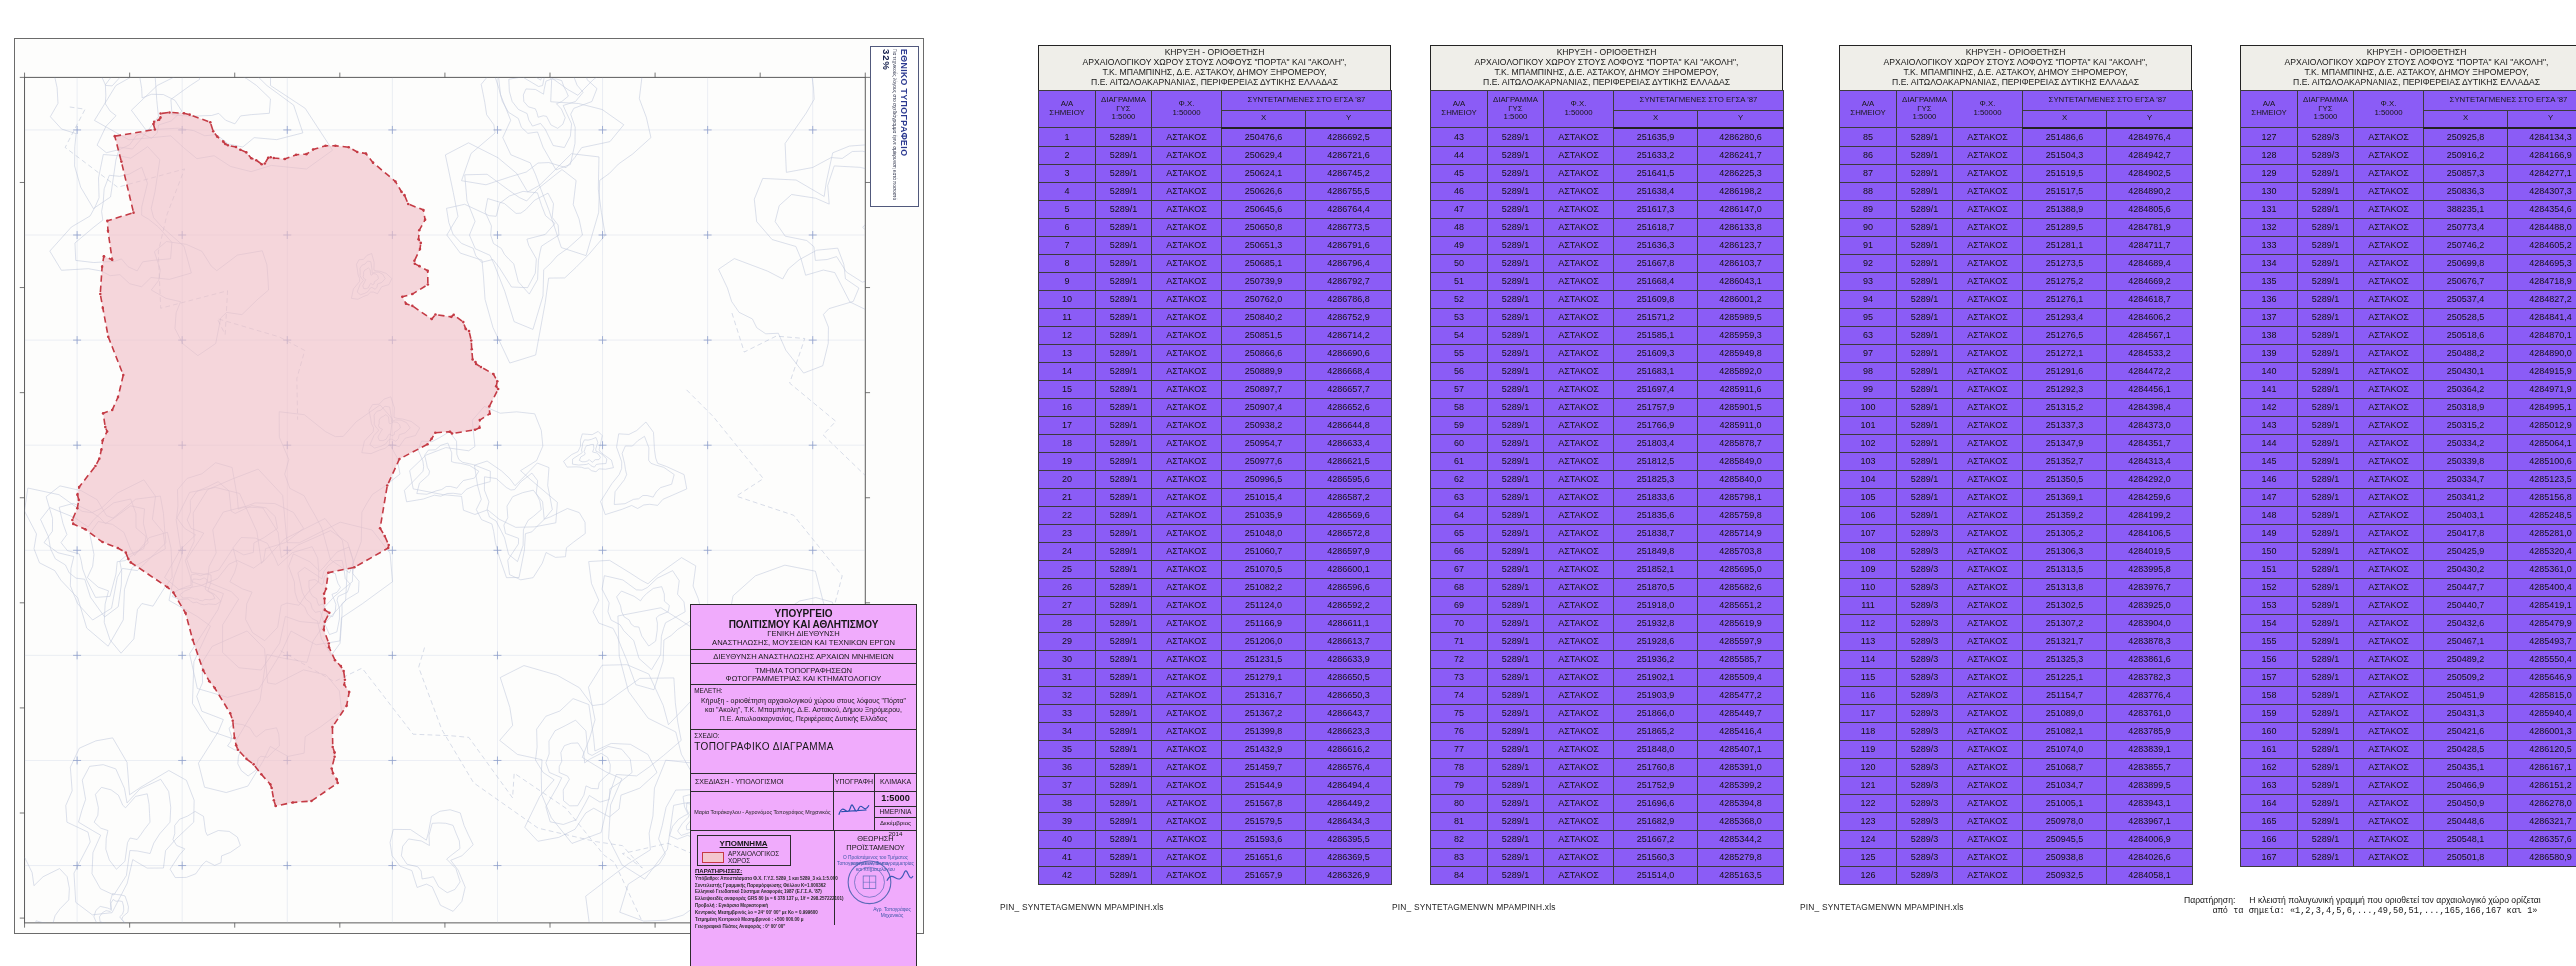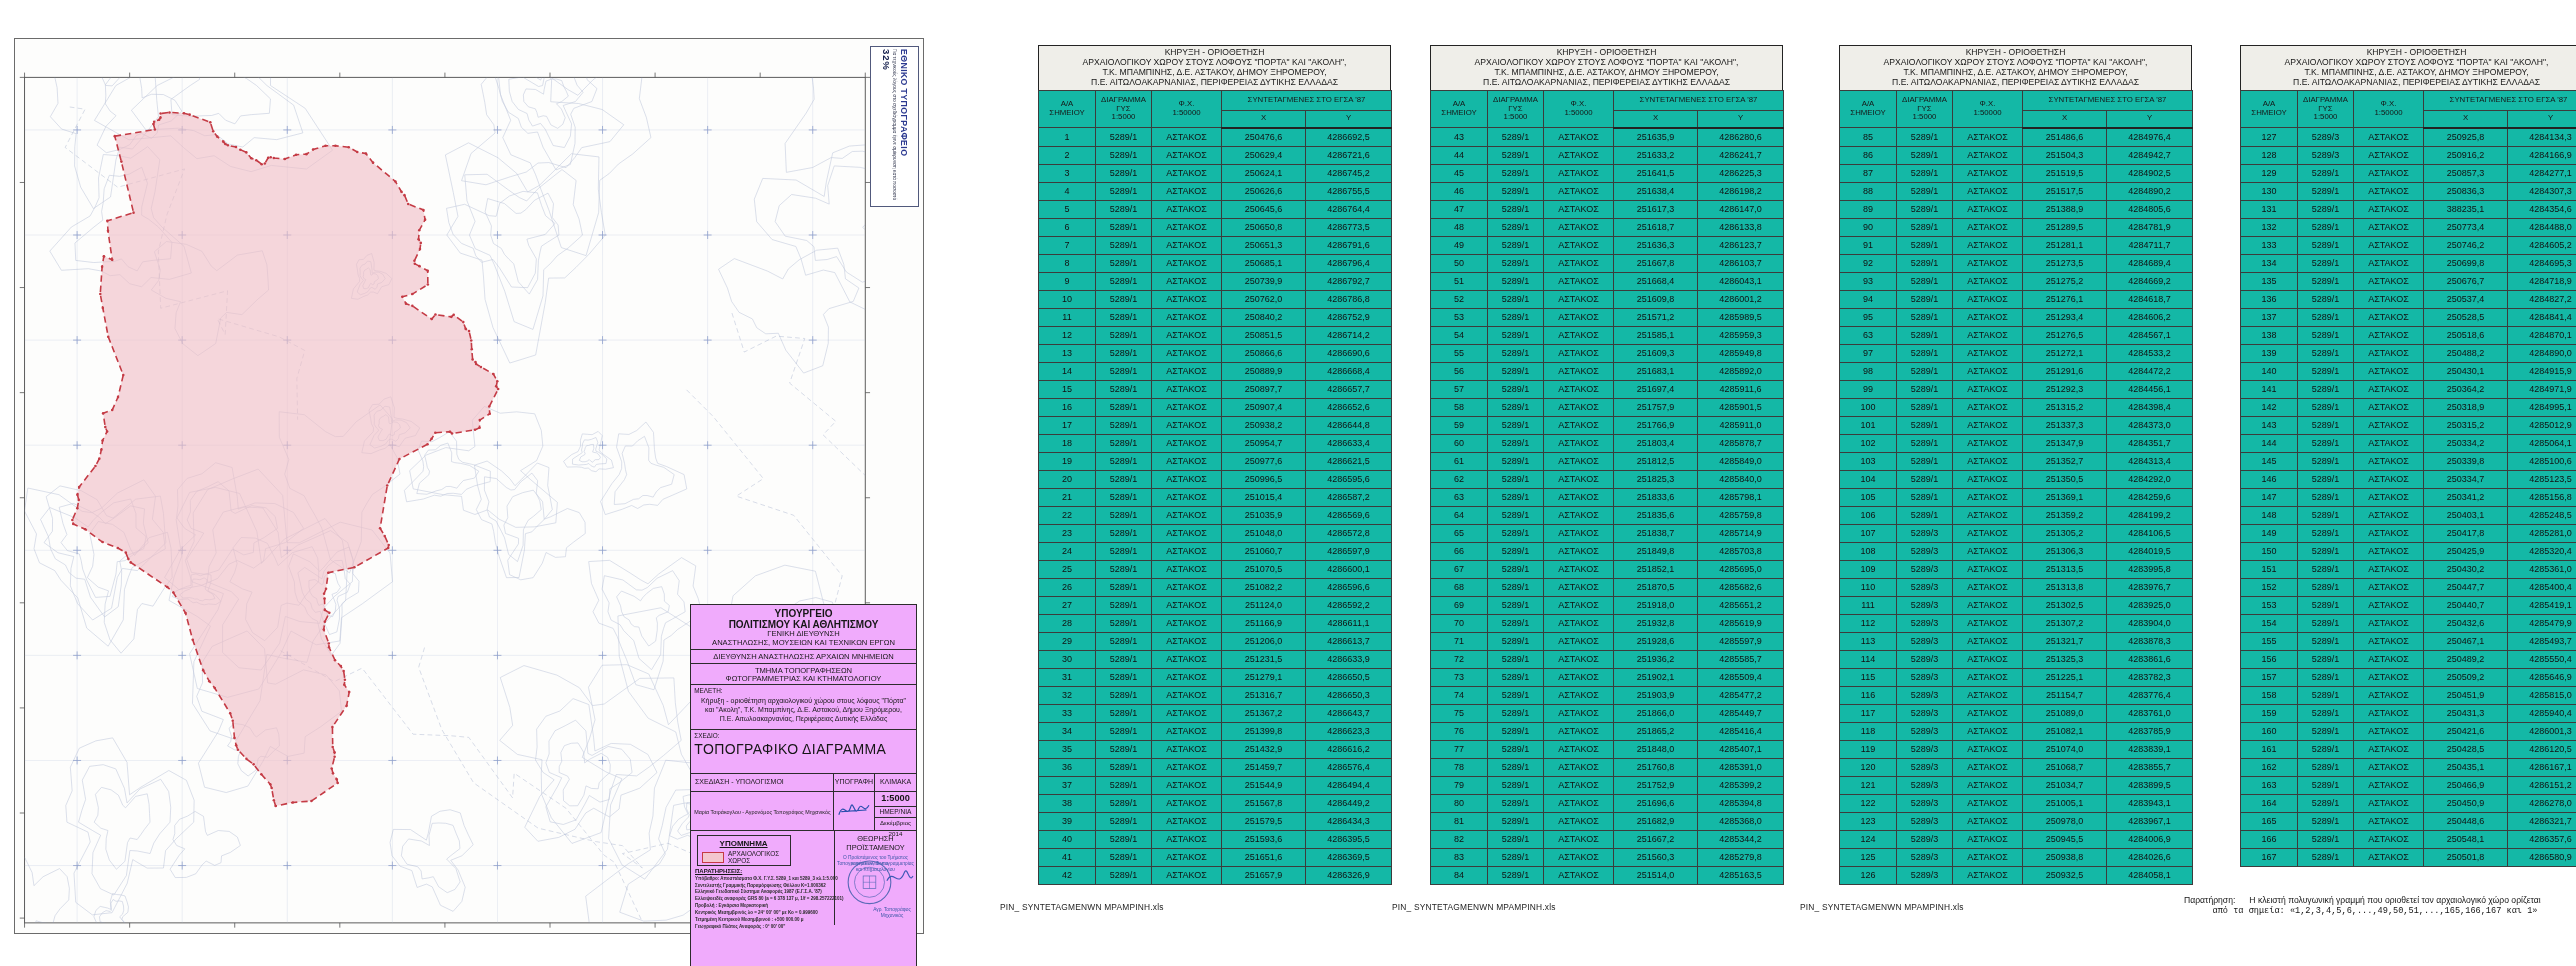--- a/index.html
+++ b/index.html
@@ -28,21 +28,21 @@
   #ib-ministry{top:0;height:45px;padding-top:3.2px;}
   #ib-ministry .b1{font-size:10px;font-weight:bold;line-height:11px;}
   #ib-ministry .b2{font-size:7.6px;line-height:8.8px;}
   #ib-dir{top:45px;height:14.3px;font-size:7.6px;line-height:13.5px;}
   #ib-dept{top:60px;height:20px;font-size:7.6px;line-height:8.8px;padding-top:1.6px;}
   #ib-meleti{top:80px;height:45px;font-size:7.2px;}
   #ib-meleti .lbl{position:absolute;left:3.2px;top:1.6px;font-size:6.4px;}
   #ib-meleti .txt{position:absolute;left:6.4px;right:6.4px;top:11px;font-size:7px;line-height:9.2px;text-align:center;}
   #ib-sxedio{top:125px;height:44px;}
   #ib-sxedio .lbl{position:absolute;left:3.2px;top:2.4px;font-size:6.4px;}
-  #ib-sxedio .txt{position:absolute;left:3.2px;top:11px;font-size:14px;letter-spacing:0.4px;}
+  #ib-sxedio .txt{position:absolute;left:3.2px;top:11px;font-size:10px;letter-spacing:0.4px;}
   #ib-row1{top:169px;height:17.5px;display:flex;}
   #ib-row1 .c{border-right:0.8px solid #2c2c2c;font-size:7px;line-height:16.7px;box-sizing:border-box;}
   #ib-row1 .c1{width:143px;padding-left:4px;}
   #ib-row1 .c2{width:41px;text-align:center;}
   #ib-row1 .c3{width:41px;text-align:center;border-right:none;}
   #ib-row2{top:186px;height:40px;display:flex;}
   #ib-row2 .c{border-right:0.8px solid #2c2c2c;box-sizing:border-box;position:relative;}
   #ib-row2 .c1{width:143px;}
   #ib-row2 .c1 .nm{position:absolute;left:3.2px;top:17.5px;font-size:5.4px;color:#222;}
   #ib-row2 .c2{width:41px;}
@@ -62,21 +62,21 @@
   #ib-remarks .ri{font-size:4.5px;line-height:6.9px;color:#2a2a2a;white-space:nowrap;font-weight:bold;}
   #ib-approve{position:absolute;left:143px;top:0;width:83px;height:94px;}
   #ib-approve .al{font-size:7.4px;text-align:center;margin-top:3.2px;}
   #ib-approve .as{font-size:4.8px;color:#3a57a7;text-align:center;line-height:6px;margin-top:3.2px;}
   #stamp-svg{position:absolute;left:4.8px;top:25.5px;}
 
   
   .tcard{position:absolute;top:45px;width:353px;padding-left:40px;}
   .ttitle{border:1.6px solid #232323;border-bottom:none;background:#efeee9;text-align:center;
           font-size:8.6px;line-height:9.7px;padding:2.4px 1.6px;box-sizing:border-box;}
-  .ctable{border-collapse:collapse;width:353px;table-layout:fixed;background:#14b8a6;border:1.6px solid #232323;}
+  .ctable{border-collapse:collapse;width:353px;table-layout:fixed;background:#8b5cf6;border:1.6px solid #232323;}
   .ctable th,.ctable td{border:0.8px solid #3c3c3c;text-align:center;padding:0;overflow:hidden;}
   .ctable thead th{font-size:7.8px;line-height:8.4px;font-weight:normal;white-space:pre-line;height:19px;}
   .ctable thead tr:last-child th{height:16px;border-bottom:2px solid #232323;}
   .ctable tbody td{font-size:9px;height:17px;color:#111;}
   .tfoot{position:absolute;top:902px;font-size:8.4px;color:#232323;letter-spacing:0.2px;}
   #note{position:absolute;left:2184px;top:895px;width:382px;font-size:8.6px;line-height:11px;color:#141414;}
   #note .note-label{margin-right:14px;}
   #note .l2{display:block;text-align:center;font-family:Liberation Mono, monospace;}
 </style>
 </head>

